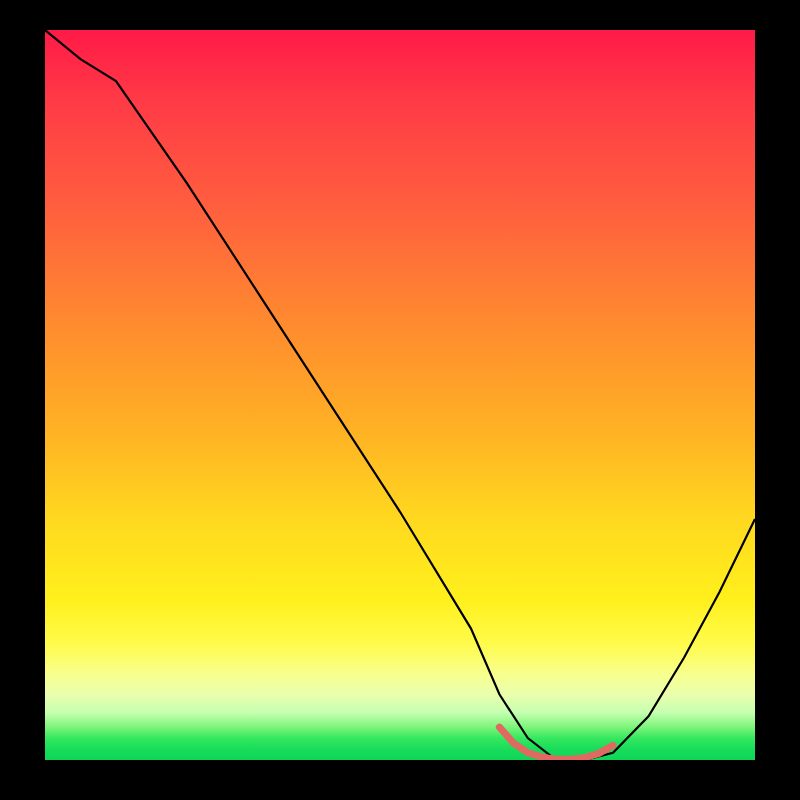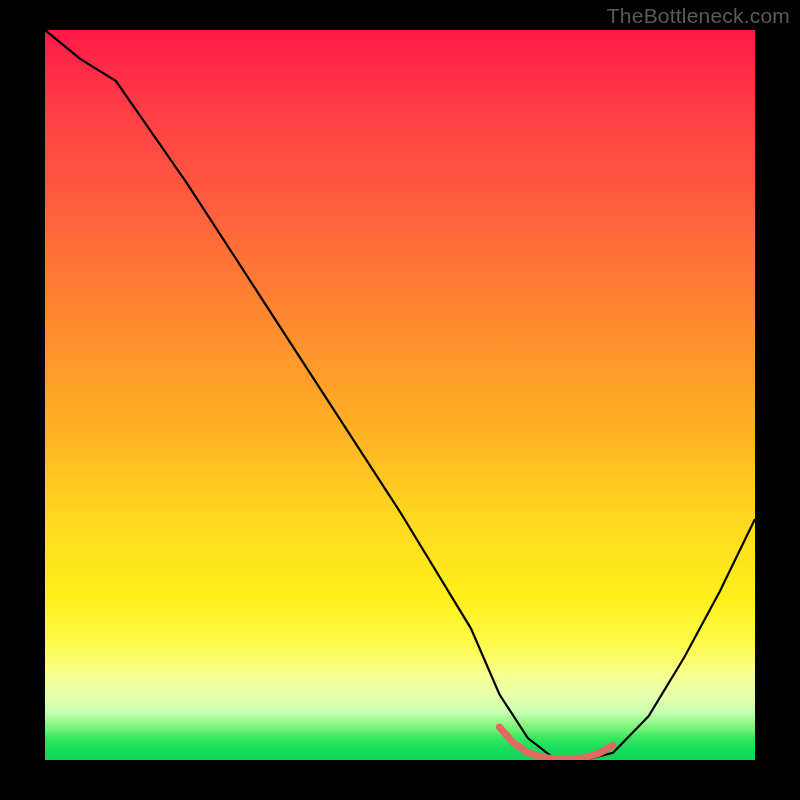--- a/index.html
+++ b/index.html
@@ -70,21 +70,20 @@
     fill: none;
     stroke: #e06a61;
     stroke-width: 7;
     stroke-linecap: round;
   }
 </style>
 </head>
 <body>
 
 <div class="frame">
-  <div class="watermark">TheBottleneck.com</div>
 
   <div class="plot">
     <svg class="curves" viewBox="0 0 710 730" preserveAspectRatio="none">
       <path id="main-curve" class="curve-main" d="M0.0 0.0 L35.5 29.2 L71.0 51.1 L142.0 153.3 L213.0 262.8 L284.0 372.3 L355.0 481.8 L426.0 598.6 L454.4 664.3 L482.8 708.1 L511.2 730.0 L539.6 730.0 L568.0 722.7 L603.5 686.2 L639.0 627.8 L674.5 562.1 L710.0 489.1"></path>
       <path id="overlay-curve" class="curve-overlay" d="M454.4 697.1 L468.6 713.2 L482.8 722.7 L497.0 727.1 L511.2 729.3 L525.4 729.3 L539.6 727.8 L553.8 723.4 L568.0 715.4"></path>
     </svg>
   </div>
 </div>
 
 </body></html>

